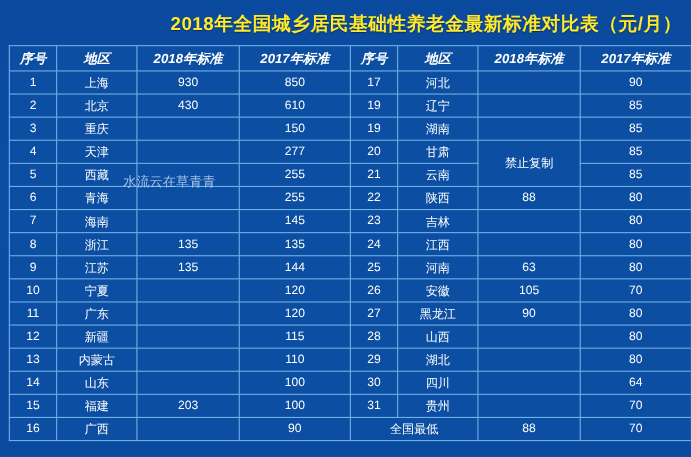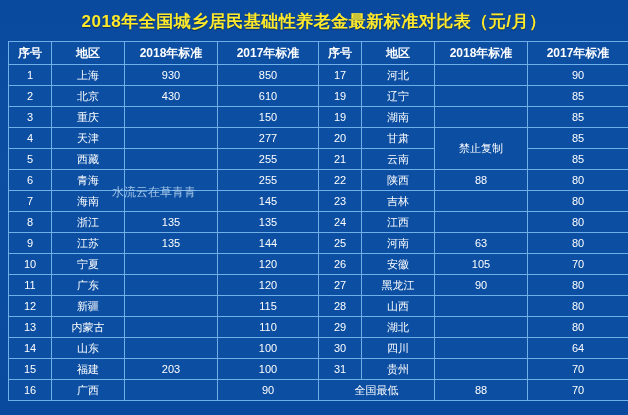--- a/index.html
+++ b/index.html
@@ -15,21 +15,21 @@
   }
   .page {
     position: relative;
     width: 628px;
     height: 415px;
     background: linear-gradient(180deg, #0a4a9e 0%, #0b4ea2 40%, #0a4a9e 100%);
     box-sizing: border-box;
     padding: 6px 8px 4px 8px;
   }
   .title {
-    text-align: center;
+    text-align: right;
     color: #ffe92b;
     font-size: 17px;
     font-weight: bold;
     letter-spacing: 0.5px;
     padding: 4px 0 8px 0;
     text-shadow: 0 1px 1px rgba(0,0,0,0.4);
   }
   table.grid {
     width: 612px;
     border-collapse: collapse;
@@ -44,31 +44,32 @@
     height: 20px;
     padding: 0;
     font-weight: normal;
     overflow: hidden;
     white-space: nowrap;
   }
   table.grid thead th {
     font-size: 12px;
     font-weight: bold;
     height: 22px;
+    font-style: italic;
   }
   .c-idx  { width: 42px; }
   .c-reg  { width: 72px; }
   .c-2018 { width: 92px; }
   .c-2017 { width: 100px; }
   .yellow { color: #ffe92b; }
   .bold { font-weight: bold; }
   .watermark {
     position: absolute;
     left: 112px;
-    top: 184px;
+    top: 157px;
     color: #bcd7f0;
     font-size: 12px;
     opacity: 0.85;
     pointer-events: none;
     white-space: nowrap;
   }
   .forbid {
     color: #ffe92b;
     font-size: 11px;
   }

